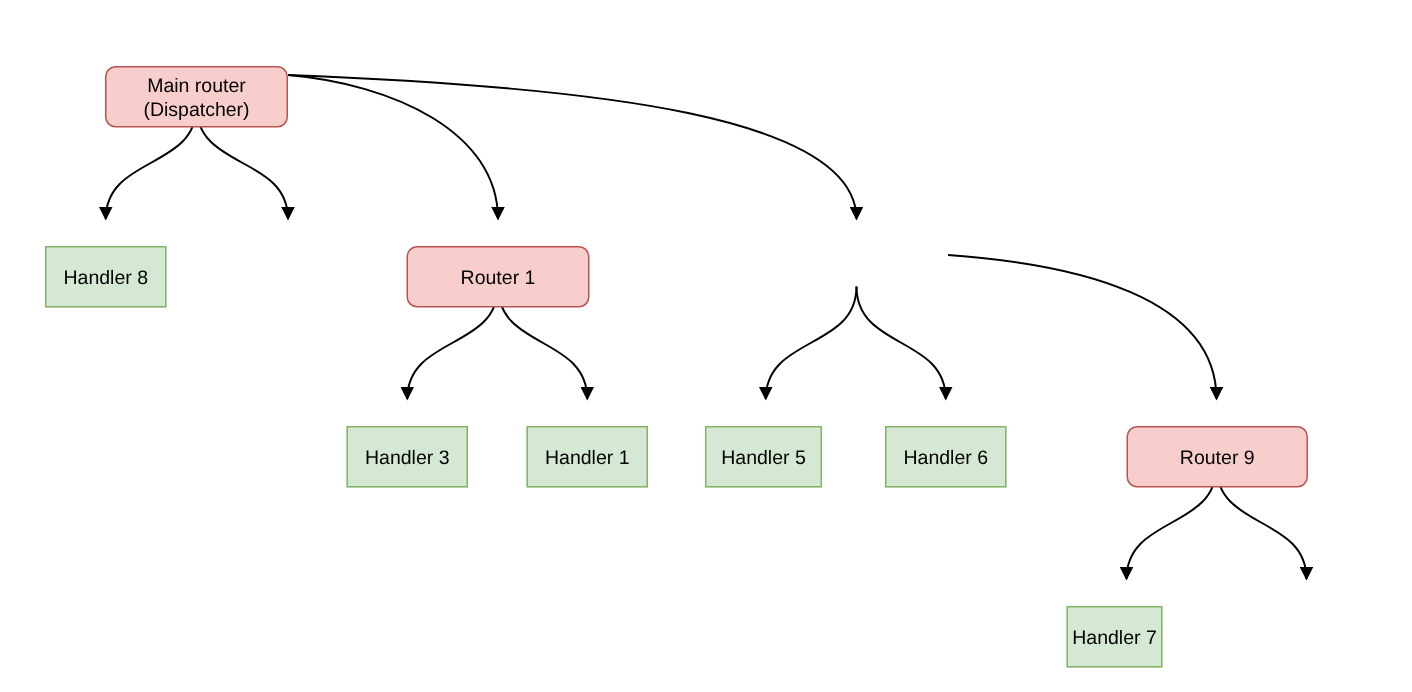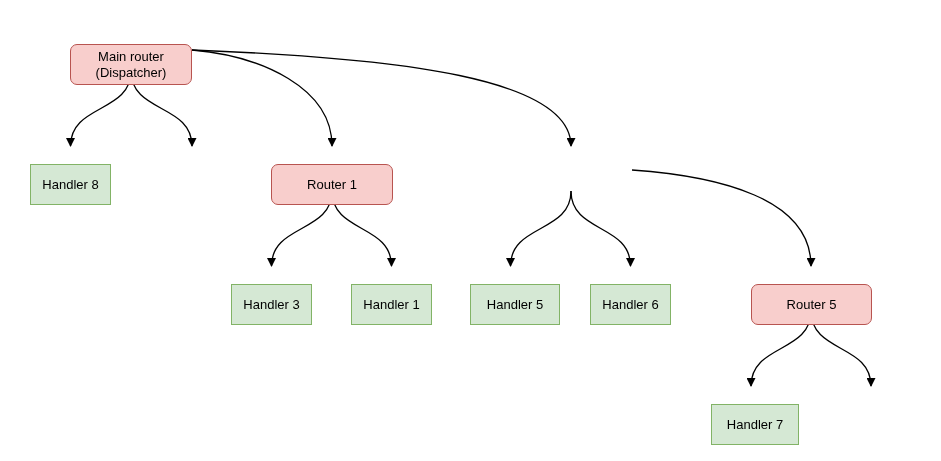--- a/index.html
+++ b/index.html
@@ -88,22 +88,22 @@
   <div class="node handler" style="left:30px; top:150px; width:81px; height:41px;">Handler 8</div>
 
 
   <div class="node router" style="left:271px; top:150px; width:122px; height:41px;">Router 1</div>
 
 
   <div class="node handler" style="left:231px; top:270px; width:81px; height:41px;">Handler 3</div>
 
   <div class="node handler" style="left:351px; top:270px; width:81px; height:41px;">Handler 1</div>
 
-  <div class="node handler" style="left:470px; top:270px; width:90px; height:41px;">Handler 5</div>
+  <div class="node handler" style="left:470px; top:270px; width:78px; height:41px;">Handler 5</div>
 
   <div class="node handler" style="left:590px; top:270px; width:81px; height:41px;">Handler 6</div>
 
-  <div class="node router" style="left:751px; top:270px; width:121px; height:41px;">Router 5</div>
+  <div class="node router" style="left:751px; top:270px; width:121px; height:41px;">Router 9</div>
 
-  <div class="node handler" style="left:711px; top:390px; width:88px; height:41px;">Handler 7</div>
+  <div class="node handler" style="left:711px; top:390px; width:64px; height:41px;">Handler 7</div>
 
 
 </div>
 
 </body></html>

